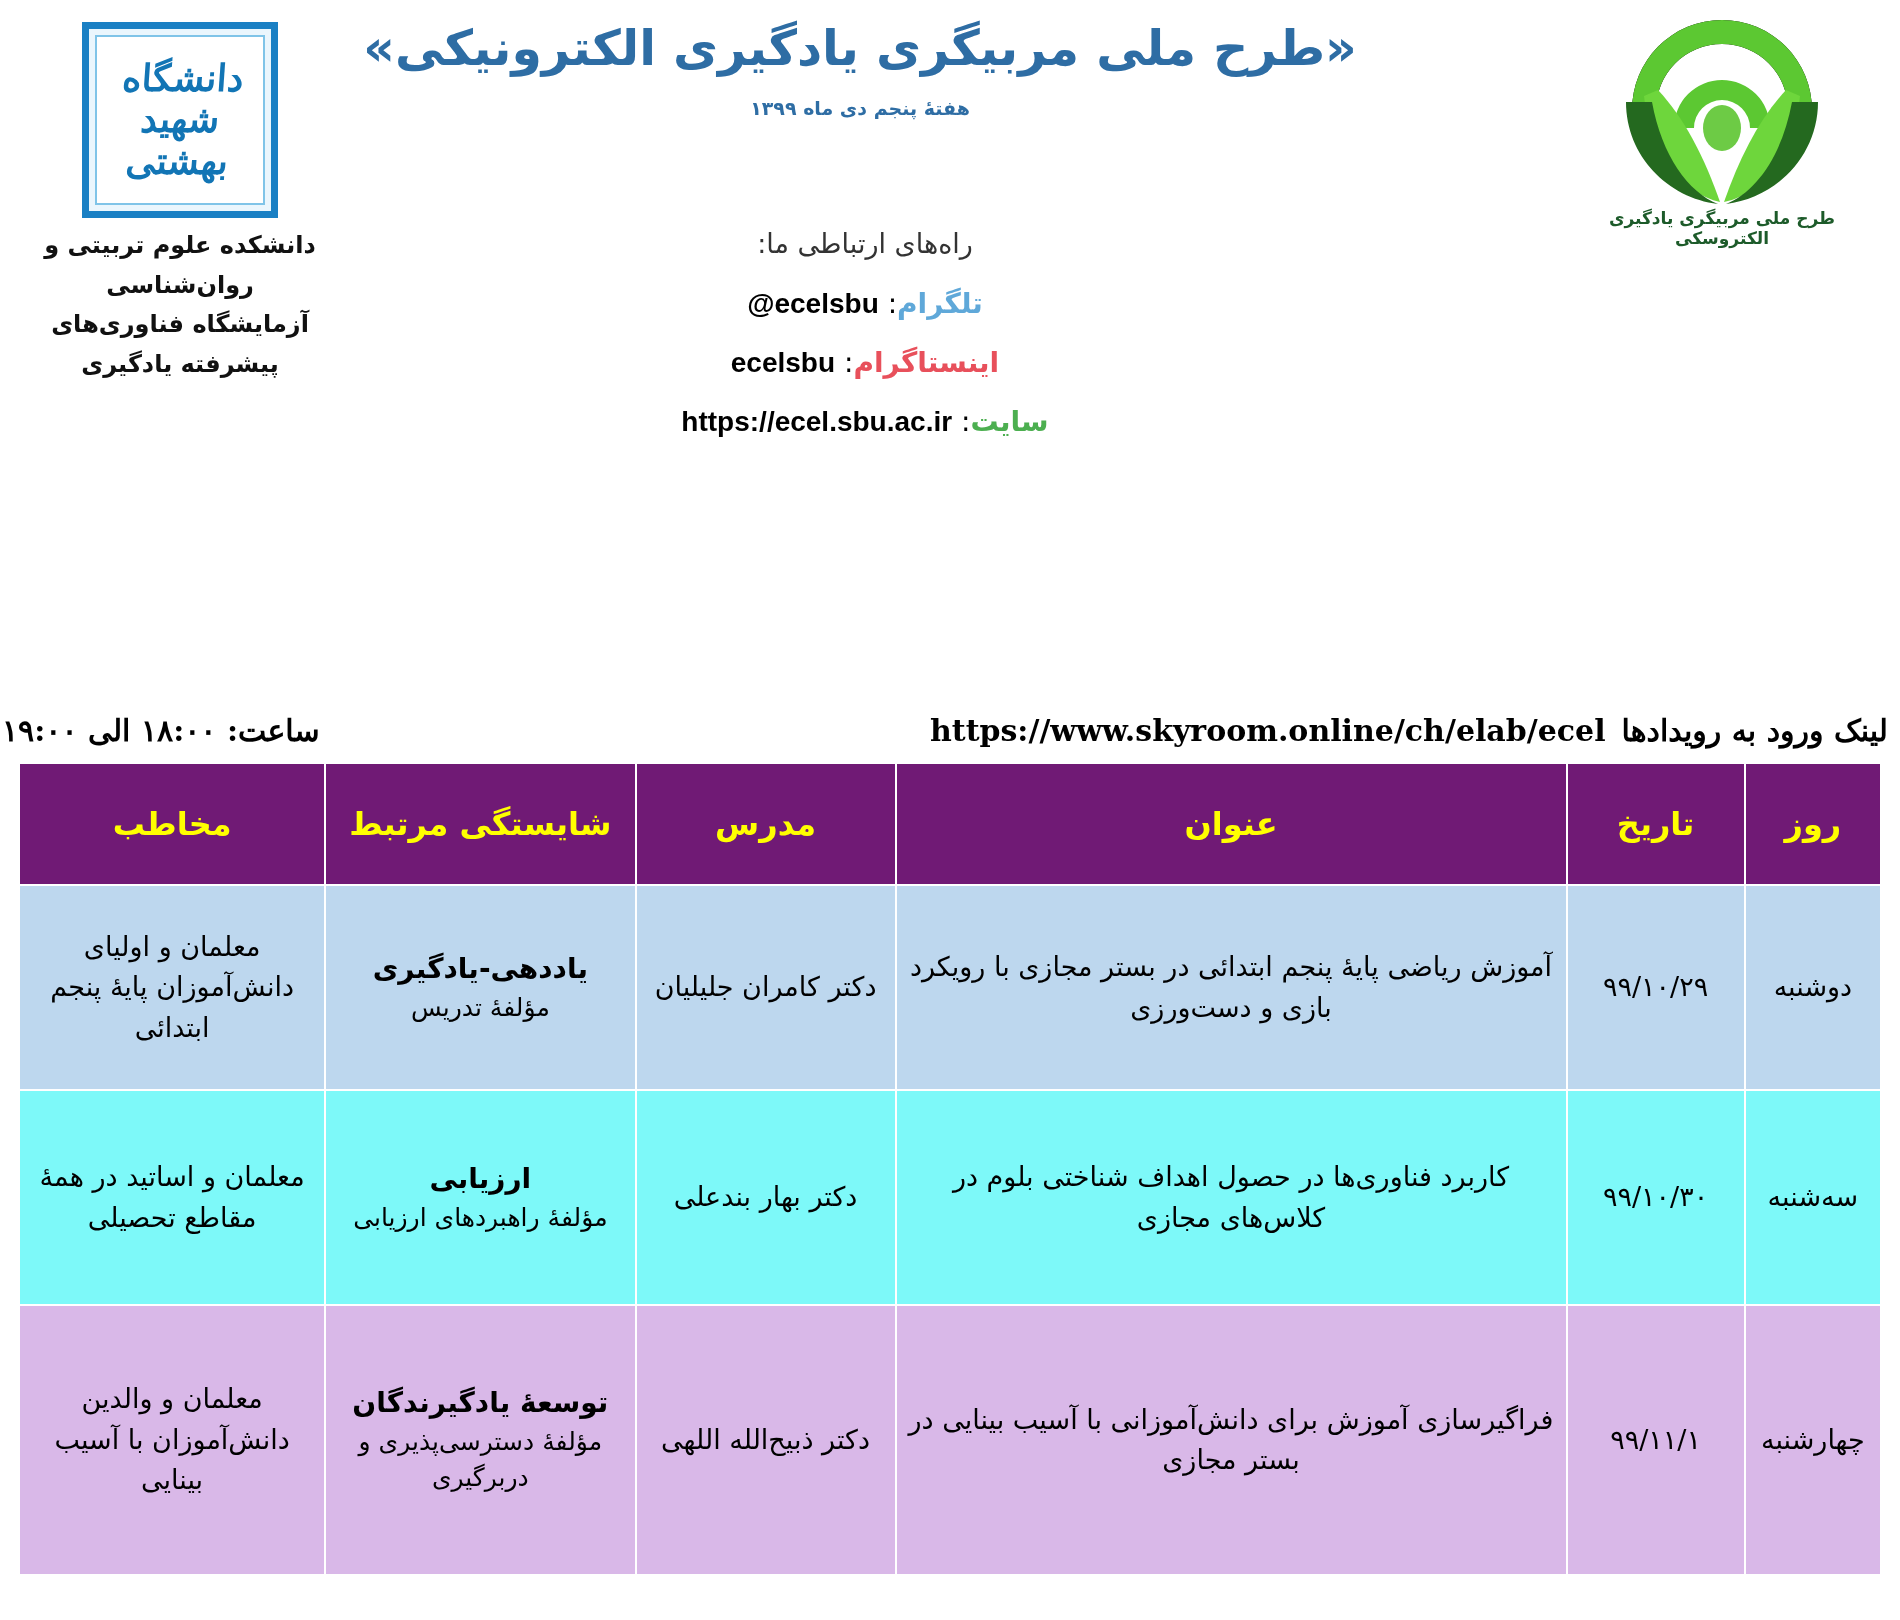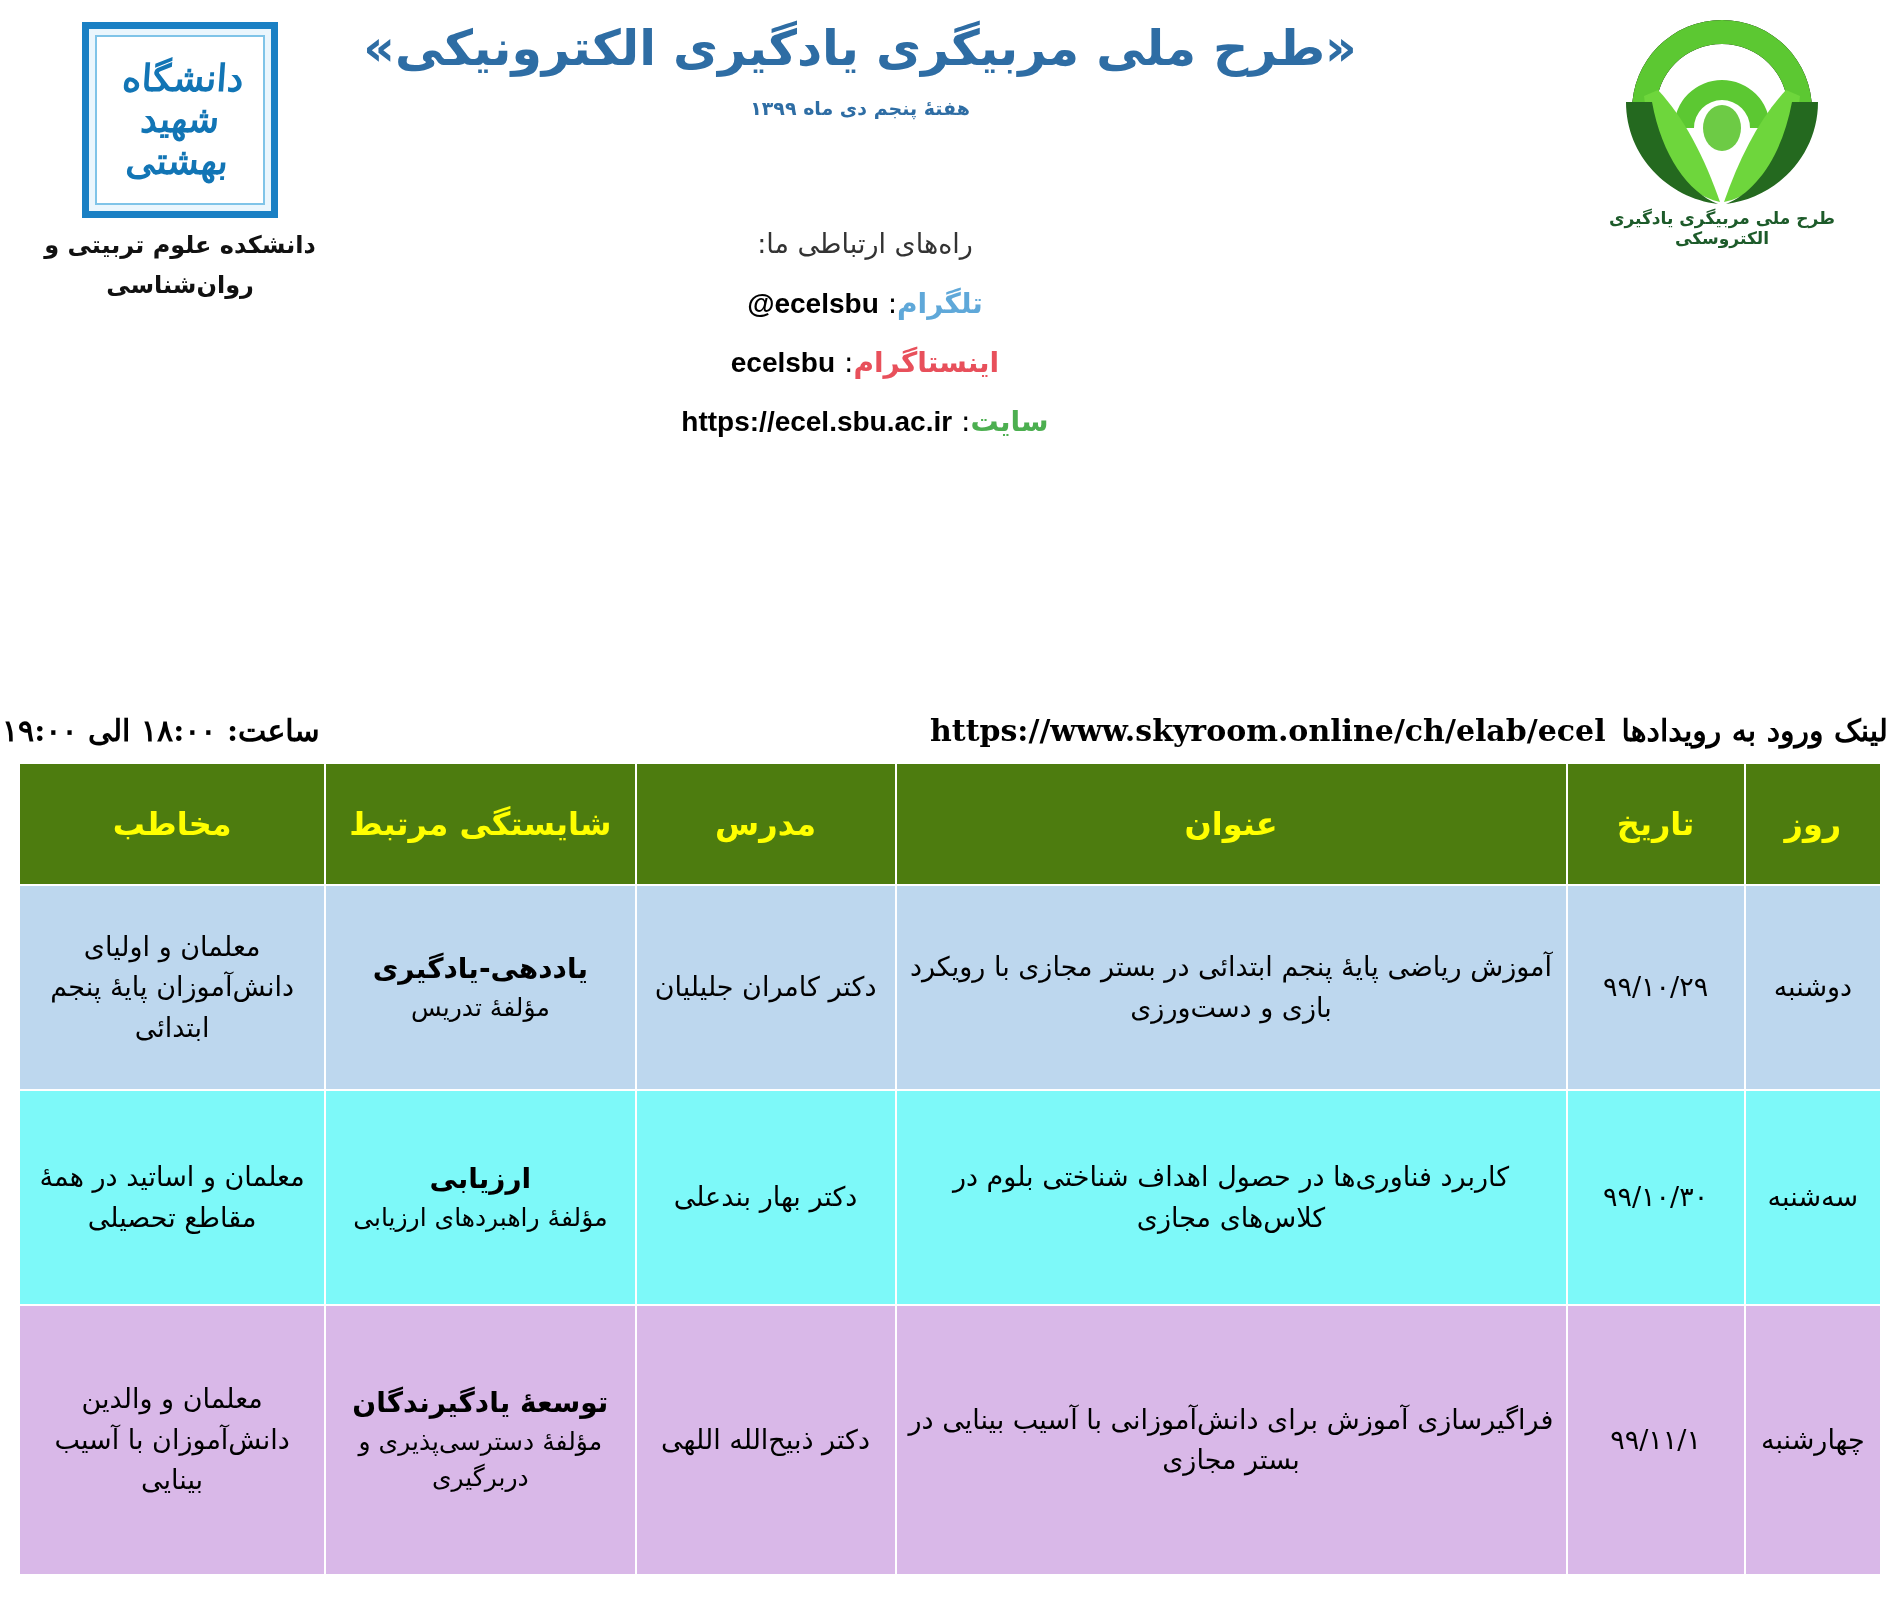--- a/index.html
+++ b/index.html
@@ -182,21 +182,21 @@
   .schedule {
     position: absolute;
     left: 18px;
     top: 762px;
     width: 1864px;
     border-collapse: collapse;
     direction: rtl;
     table-layout: fixed;
   }
   .schedule th {
-    background: #4d7c0f;
+    background: #701a75;
     color: #ffff00;
     font-size: 32px;
     font-weight: bold;
     height: 122px;
     vertical-align: middle;
     text-align: center;
     border: 2px solid #ffffff;
     font-family: "DejaVu Sans", "Liberation Sans", sans-serif;
   }
   .schedule td {
@@ -237,20 +237,21 @@
 <body>
 
 <div class="header">
 
   <div class="sbu-block">
     <div class="sbu-logo">
       <div class="sbu-logo-inner"></div>
       <div class="sbu-logo-text">دانشگاه شهید بهشتی</div>
     </div>
     <div class="sbu-caption">دانشکده علوم تربیتی و روان‌شناسی</div>
+    <div class="sbu-caption">آزمایشگاه فناوری‌های پیشرفته یادگیری</div>
   </div>
 
   <div class="title-block">
     <div class="main-title">«طرح ملی مربیگری یادگیری الکترونیکی»</div>
     <div class="sub-title">هفتهٔ پنجم دی ماه ۱۳۹۹</div>
   </div>
 
   <div class="ecel-block">
     <div class="ecel-logo">
       <svg viewBox="0 0 260 200" width="260" height="200" xmlns="http://www.w3.org/2000/svg">

